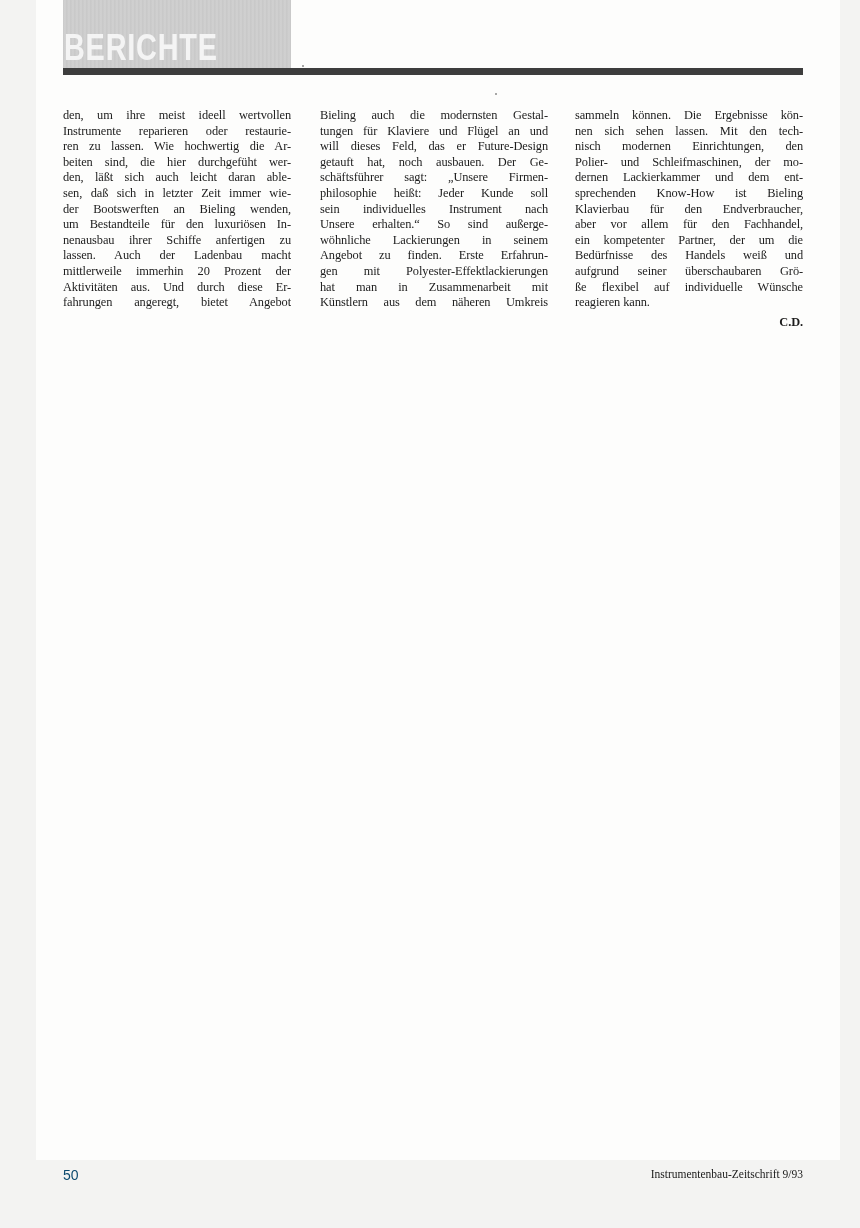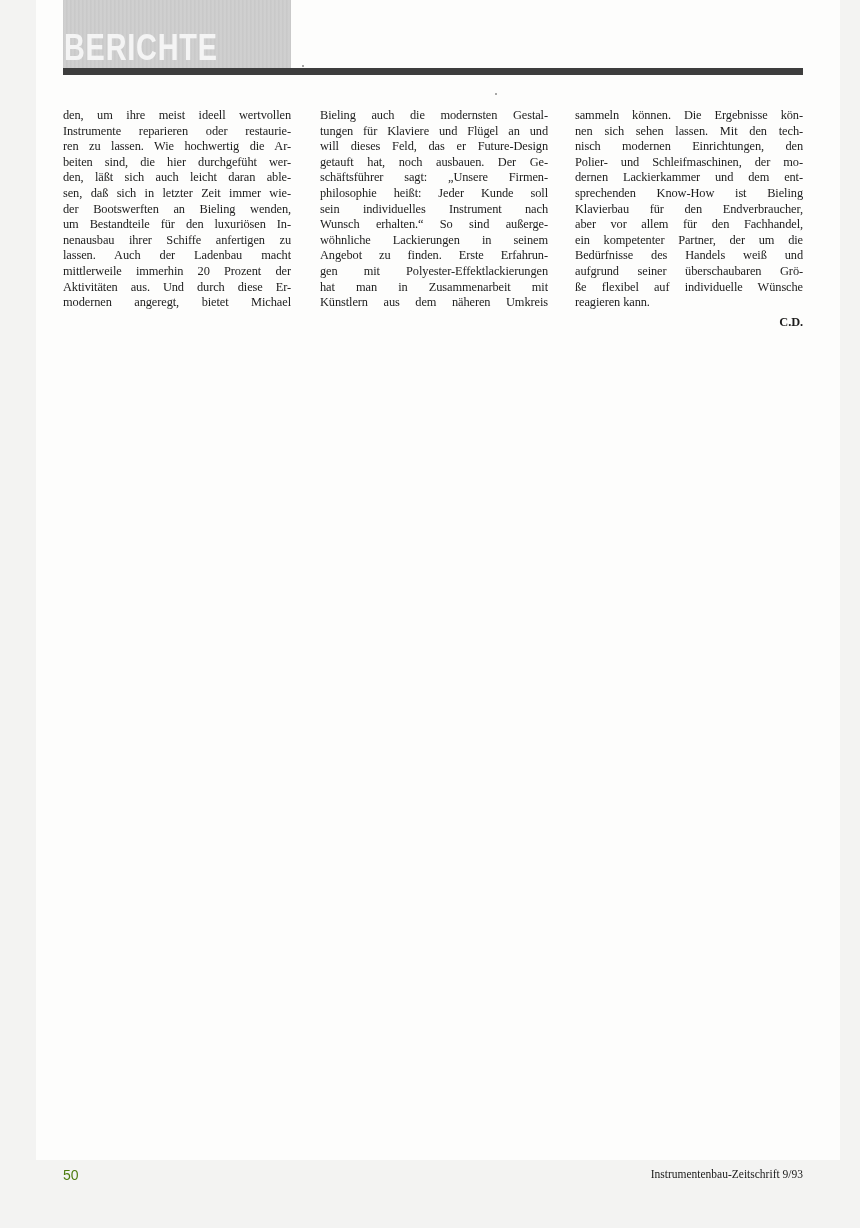--- a/index.html
+++ b/index.html
@@ -38,21 +38,21 @@
   .column .ln { display: block; text-align: justify; text-align-last: justify; white-space: nowrap; overflow: hidden; }
   .column .ln.last { text-align-last: left; }
   .col1 { left: 63px; }
   .col2 { left: 320px; }
   .col3 { left: 575px; }
   .it { }
   .sig { float: right; font-weight: bold; margin-top: 20px; }
   .footer-page {
     position: absolute; left: 63px; top: 1167px;
     font-family: "Liberation Sans", "DejaVu Sans", sans-serif;
-    font-size: 14px; color: #4d7c0f;
+    font-size: 14px; color: #0c4a6e;
   }
   .footer-journal {
     position: absolute; right: 57px; top: 1168px;
     font-family: Liberation Serif, serif;
     font-size: 11.5px; color: #1a1a1a;
   }
   .speck { position: absolute; width: 2px; height: 2px; background: #8a8a8a; border-radius: 1px; }
 </style>
 </head>
 <body>
@@ -72,32 +72,32 @@
   <span class="ln">ren zu lassen. Wie hochwertig die Ar-</span>
   <span class="ln">beiten sind, die hier durchgefüht wer-</span>
   <span class="ln">den, läßt sich auch leicht daran able-</span>
   <span class="ln">sen, daß sich in letzter Zeit immer wie-</span>
   <span class="ln">der Bootswerften an Bieling wenden,</span>
   <span class="ln">um Bestandteile für den luxuriösen In-</span>
   <span class="ln">nenausbau ihrer Schiffe anfertigen zu</span>
   <span class="ln">lassen. Auch der Ladenbau macht</span>
   <span class="ln">mittlerweile immerhin 20 Prozent der</span>
   <span class="ln">Aktivitäten aus. Und durch diese Er-</span>
-  <span class="ln">modernen angeregt, bietet Michael</span>
+  <span class="ln">fahrungen angeregt, bietet Angebot</span>
 </div>
 
 <div class="column col2">
   <span class="ln">Bieling auch die modernsten Gestal-</span>
   <span class="ln">tungen für Klaviere und Flügel an und</span>
   <span class="ln">will dieses Feld, das er Future-Design</span>
   <span class="ln">getauft hat, noch ausbauen. Der Ge-</span>
   <span class="ln"><span>schäftsführer sagt: </span><span class="it">„Unsere Firmen-</span></span>
   <span class="ln it">philosophie heißt: Jeder Kunde soll</span>
   <span class="ln it">sein individuelles Instrument nach</span>
-  <span class="ln"><span class="it">Wunsch erhalten.</span><span>“ So sind außerge-</span></span>
+  <span class="ln"><span class="it">Unsere erhalten.</span><span>“ So sind außerge-</span></span>
   <span class="ln">wöhnliche Lackierungen in seinem</span>
   <span class="ln">Angebot zu finden. Erste Erfahrun-</span>
   <span class="ln">gen mit Polyester-Effektlackierungen</span>
   <span class="ln">hat man in Zusammenarbeit mit</span>
   <span class="ln">Künstlern aus dem näheren Umkreis</span>
 </div>
 
 <div class="column col3">
   <span class="ln">sammeln können. Die Ergebnisse kön-</span>
   <span class="ln">nen sich sehen lassen. Mit den tech-</span>

